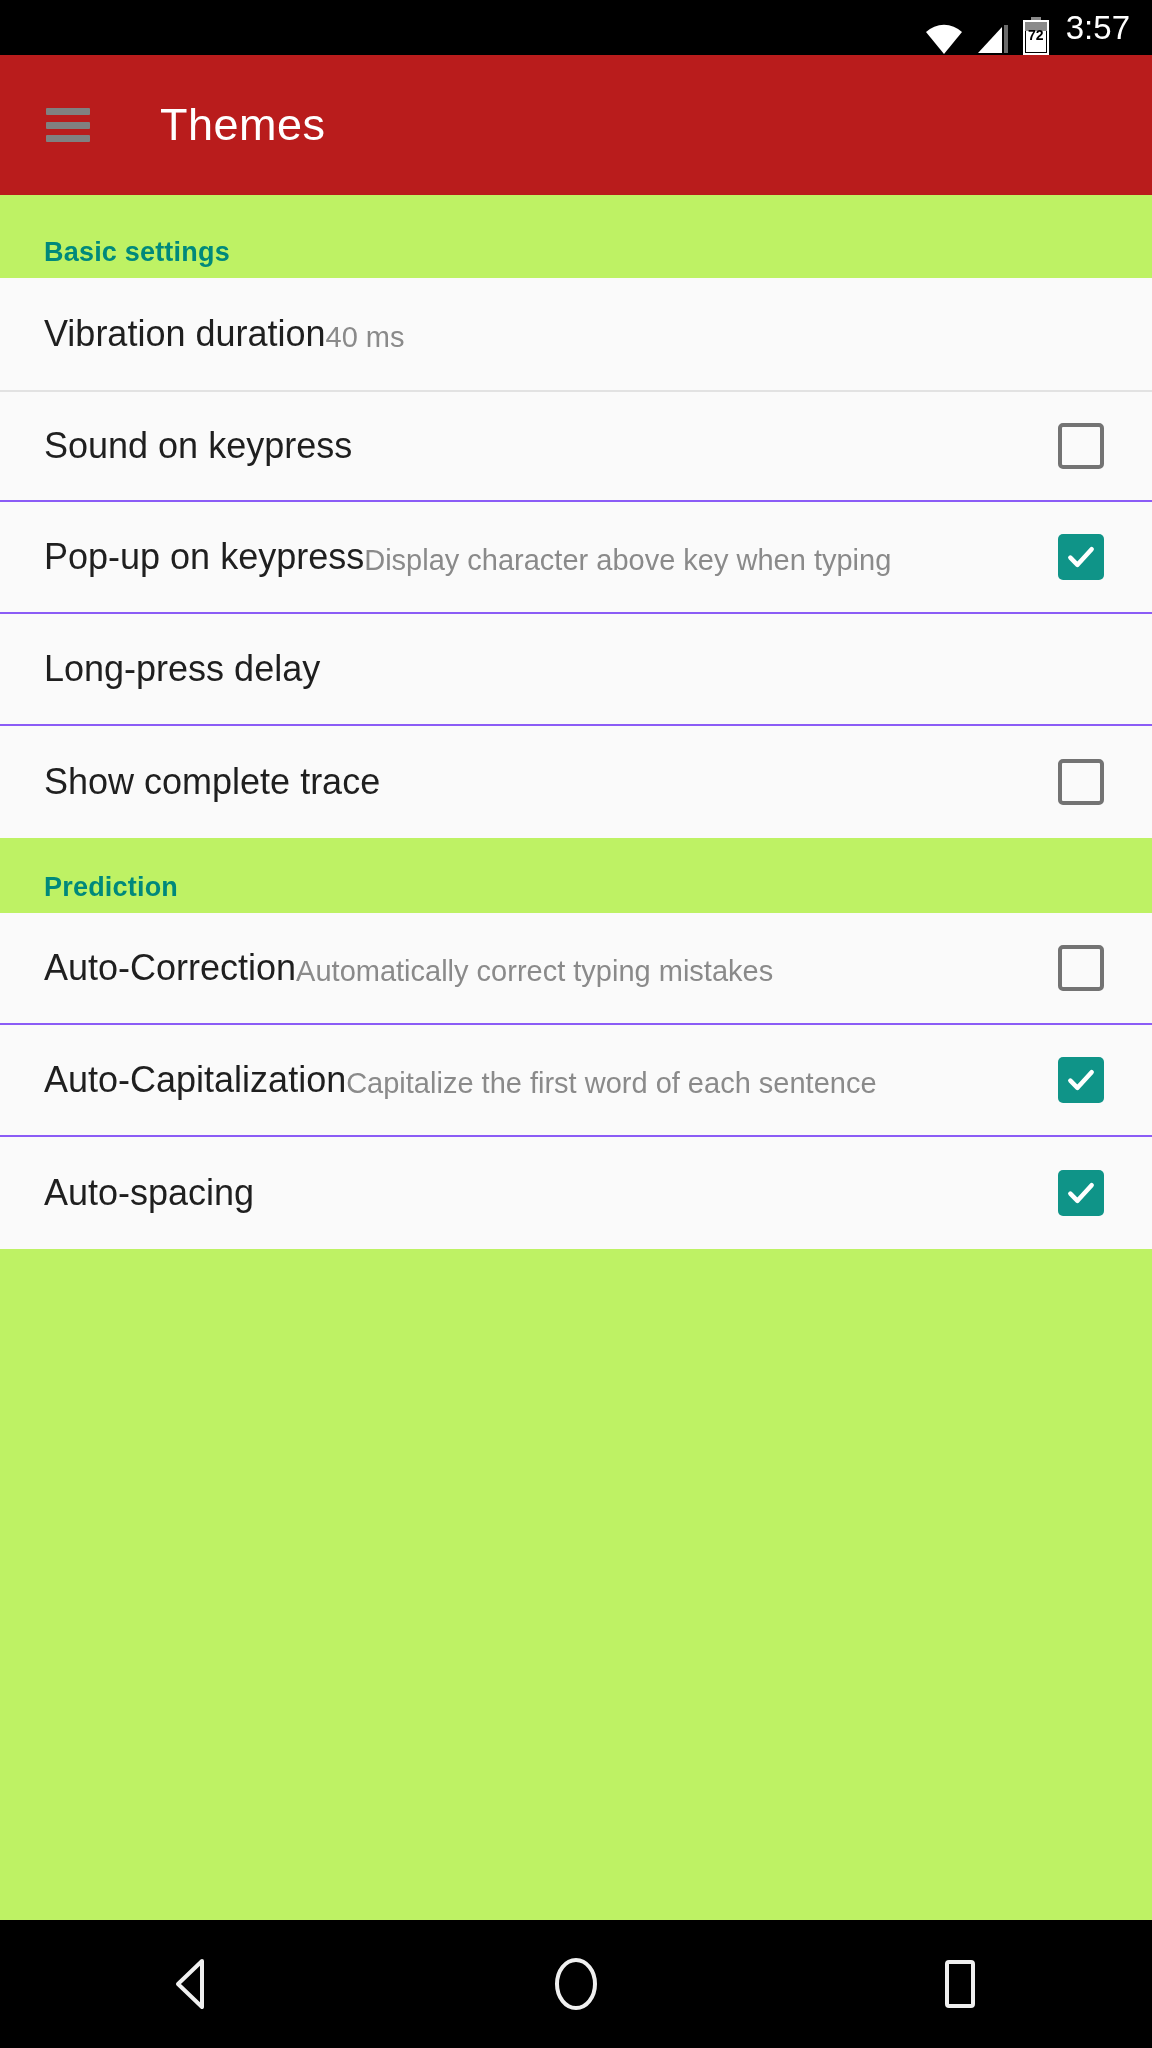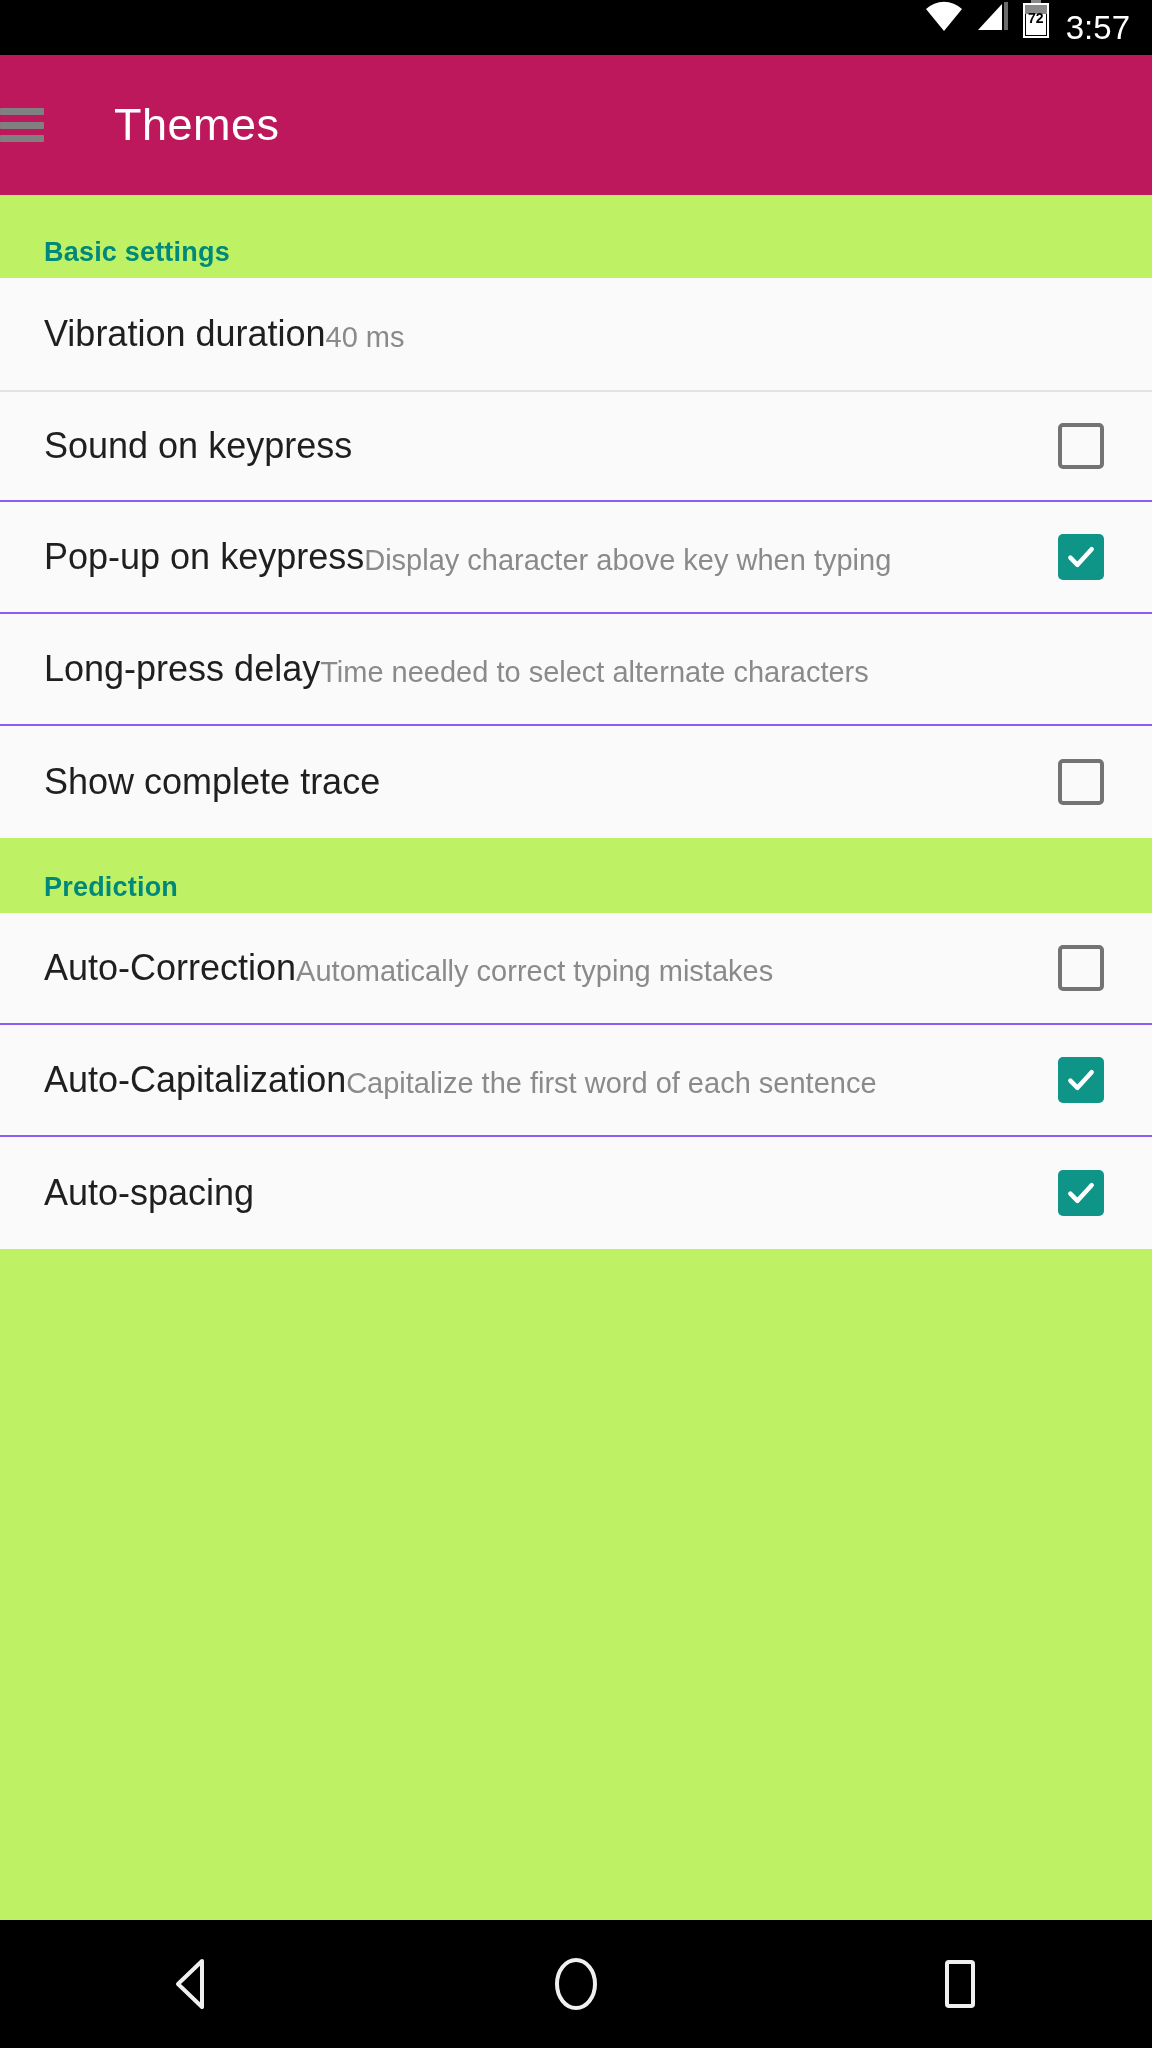--- a/index.html
+++ b/index.html
@@ -7,39 +7,39 @@
     width:1152px; height:2048px;
     background:#fafafa;
     font-family:"Liberation Sans", sans-serif;
     overflow:hidden;
   }
   .screen { width:1152px; height:2048px; position:relative; display:flex; flex-direction:column; }
 
   
   .status-bar {
     height:55px; background:#000; flex:0 0 55px;
-    display:flex; align-items:flex-start; justify-content:flex-end;
+    display:flex; align-items:flex-end; justify-content:flex-end;
     padding-right:22px; gap:13px;
   }
   .sb-icon { display:flex; align-items:center; }
   .status-time {
     color:#fff; font-size:33px; font-weight:400; letter-spacing:0px;
     line-height:55px; margin-left:4px;
   }
   .batt-wrap { position:relative; display:flex; align-items:center; }
   .batt-num {
     position:absolute; left:0; right:0; top:11px;
     text-align:center; font-size:14px; color:#000; font-weight:700;
     line-height:1;
   }
 
   
   .app-bar {
-    height:140px; flex:0 0 140px; background:#be185d;
-    display:flex; align-items:center; 
+    height:140px; flex:0 0 140px; background:#b91c1c;
+    display:flex; align-items:center; padding-left:46px;
   }
   .hamburger { width:44px; height:34px; display:flex; flex-direction:column; justify-content:space-between; cursor:pointer; }
   .hamburger span { display:block; height:7px; background:#808080; border-radius:1px; }
   .app-title {
     color:#ffffff; font-size:45px; font-weight:400;
     margin-left:70px; letter-spacing:0.5px;
   }
 
   
   .content { flex:1 1 auto; background:#bef264; overflow:hidden; position:relative; }
@@ -139,21 +139,20 @@
       <div class="checkbox on">
         <svg viewBox="0 0 24 24">
           <path d="M4.5 12.5 L9.5 17.5 L19.5 6.5" fill="none" stroke="#ffffff" stroke-width="3.2" stroke-linecap="round" stroke-linejoin="round"></path>
         </svg>
       </div>
     </div>
 
     <div class="row">
       <div class="row-texts">
         <div class="row-title">Long-press delay</div>
-        <div class="row-sub">Time needed to select alternate characters</div>
       </div>
     </div>
 
     <div class="row no-border">
       <div class="row-texts">
         <div class="row-title">Show complete trace</div>
       </div>
       <div class="checkbox off"></div>
     </div>
 

